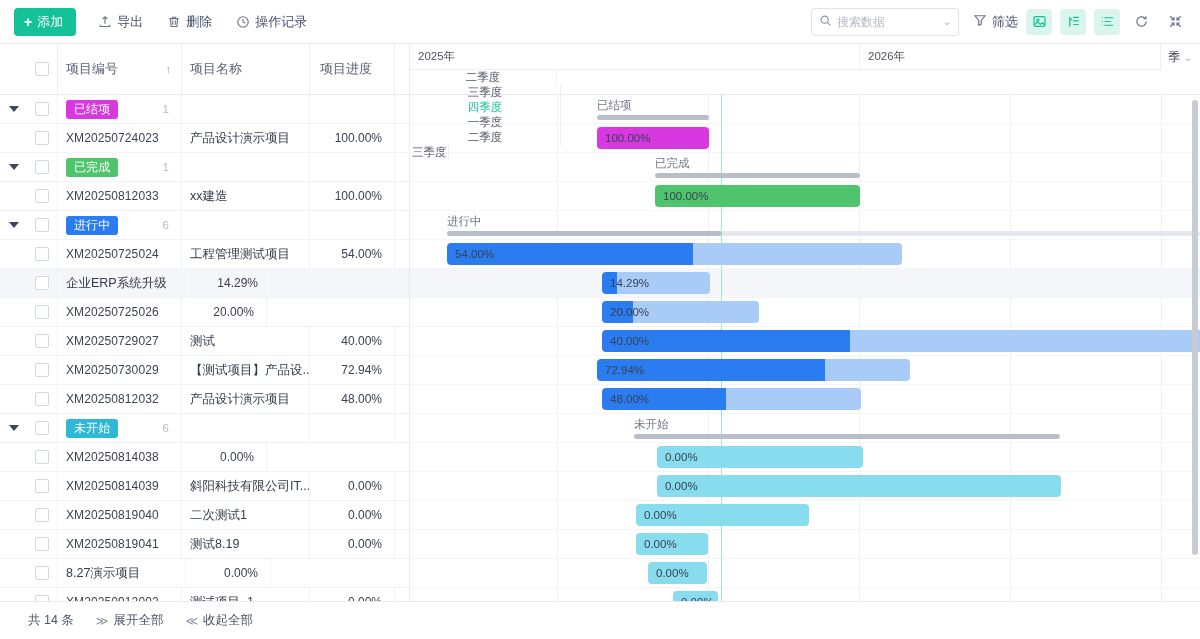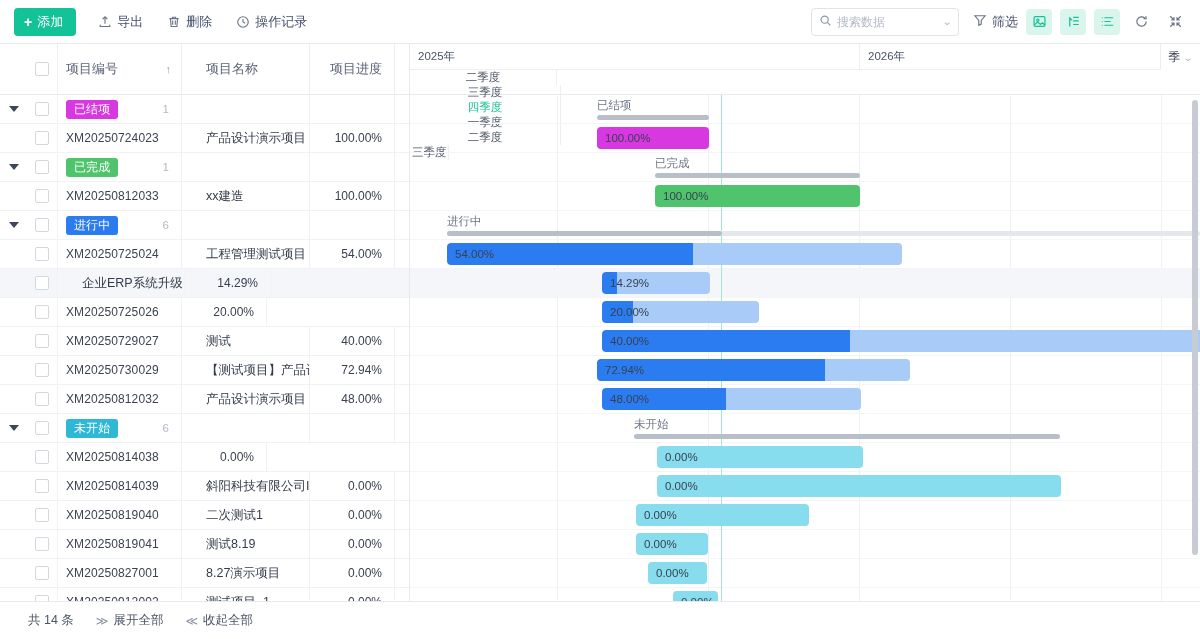--- a/index.html
+++ b/index.html
@@ -69,21 +69,21 @@
 
   
   .grid-head {
     height: 51px; display: flex; align-items: center;
     border-bottom: 1px solid #e8eaef; background: #fff;
     font-size: 13px; color: #5a6376;
   }
   .c-arrow { width: 27px; flex: 0 0 27px; }
   .c-check { width: 30px; flex: 0 0 30px; display: flex; align-items: center; justify-content: center; }
   .c-code  { width: 124px; flex: 0 0 124px; padding-left: 8px; display: flex; align-items: center; border-left: 1px solid #eceef2; height: 100%; }
-  .c-name  { width: 128px; flex: 0 0 128px; padding-left: 24px; display: flex; align-items: center; border-left: 1px solid #eceef2; height: 100%; }
+  .c-name  { width: 128px; flex: 0 0 128px; padding-left: 8px; display: flex; align-items: center; border-left: 1px solid #eceef2; height: 100%; }
   .c-prog  { width: 85px; flex: 0 0 85px; padding-right: 12px; display: flex; align-items: center; justify-content: flex-end; border-left: 1px solid #eceef2; height: 100%; }
   .c-tail  { flex: 1 1 auto; border-left: 1px solid #eceef2; height: 100%; }
 
   .sortwrap { display: flex; align-items: center; justify-content: space-between; width: 100%; padding-right: 10px; }
   .sort-arrow { color: #9aa2b1; font-size: 11px; }
 
   .chk {
     width: 14px; height: 14px; border: 1px solid #d3d8e0;
     border-radius: 2px; background: #fff; cursor: pointer; display: block;
   }
@@ -260,21 +260,21 @@
         </div>
         <div class="c-code">
           <div class="sortwrap">
             <span>项目编号</span>
             <span class="sort-arrow">↑</span>
           </div>
         </div>
         <div class="c-name">
           <span>项目名称</span>
         </div>
-        <div class="c-prog" style="justify-content:flex-end;padding-left:10px;">
+        <div class="c-prog" style="justify-content:flex-start;padding-left:10px;">
           <span>项目进度</span>
         </div>
         <div class="c-tail"></div>
       </div>
       <div class="grid-rows" id="grid-rows">
           <div class="row group">
             <div class="c-arrow">
               <div class="caret"></div>
             </div>
             <div class="c-check">
@@ -456,21 +456,20 @@
             <div class="c-code">XM20250819041</div>
             <div class="c-name">测试8.19</div>
             <div class="c-prog">0.00%</div>
             <div class="c-tail"></div>
           </div>
           <div class="row">
             <div class="c-arrow"></div>
             <div class="c-check">
               <span class="chk"></span>
             </div>
-            <div class="c-code">XM20250827001</div>
             <div class="c-name">8.27演示项目</div>
             <div class="c-prog">0.00%</div>
             <div class="c-tail"></div>
           </div>
           <div class="row">
             <div class="c-arrow"></div>
             <div class="c-check">
               <span class="chk"></span>
             </div>
             <div class="c-code">XM20250912002</div>

